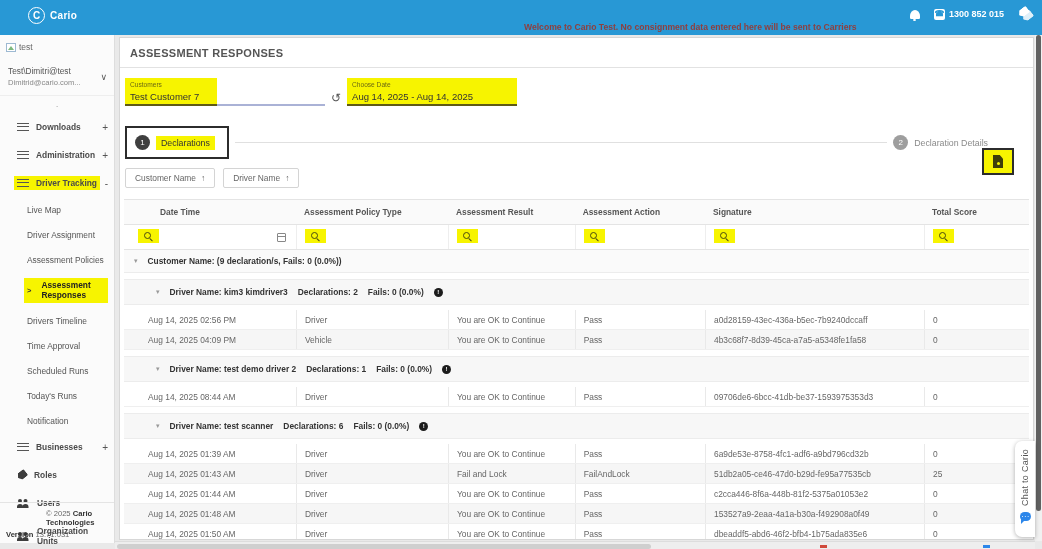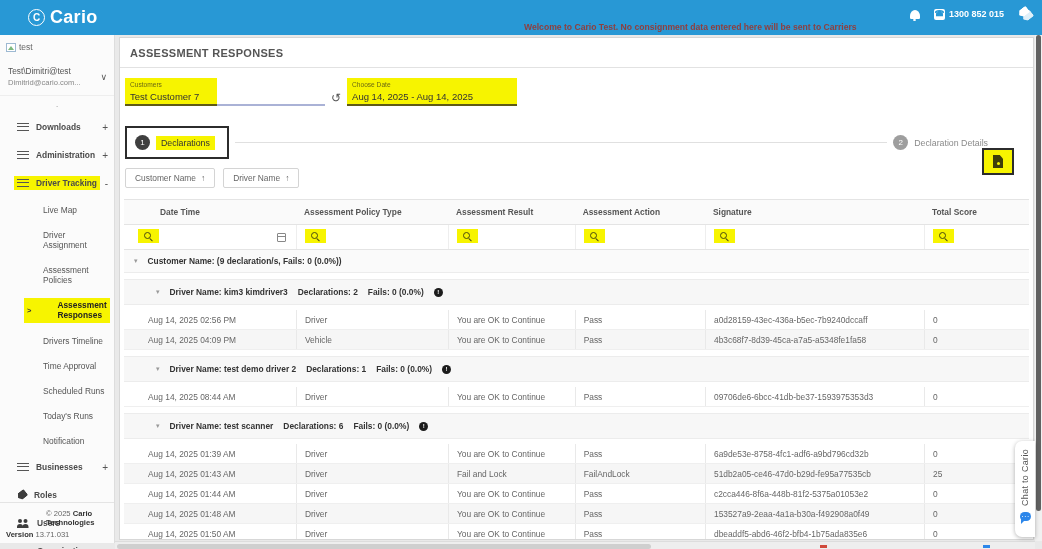--- a/index.html
+++ b/index.html
@@ -4,21 +4,21 @@
 <style>
   * { margin:0; padding:0; box-sizing:border-box; }
   html,body { width:1042px; height:549px; overflow:hidden; background:#e9e9e9;
     font-family:"Liberation Sans", sans-serif; }
 
   
   #topbar { position:absolute; left:0; top:0; width:1042px; height:35px; background:#2898d5; z-index:5; }
   .brand { position:absolute; left:28px; top:7px; display:flex; align-items:center; gap:5px; }
   .logo-circle { width:17px; height:17px; border:1.7px solid #fff; border-radius:50%;
     display:flex; align-items:center; justify-content:center; color:#fff; font-size:10px; font-weight:bold; }
-  .brand-name { color:#fff; font-size:18px; font-weight:bold; letter-spacing:.3px; }
+  .brand-name { color:#fff; font-size:10px; font-weight:bold; letter-spacing:.3px; }
   .welcome { position:absolute; left:524px; bottom:3px; color:#8d4040; font-size:8.6px; font-weight:bold; }
   .topbar-right { position:absolute; right:10px; top:8px; display:flex; align-items:center; gap:14px; }
   .bell { width:10px; height:9px; background:#fff; border-radius:50% 50% 12% 12% / 70% 70% 12% 12%; position:relative; }
   .bell::after { content:""; position:absolute; left:3.2px; bottom:-2.5px; width:3.2px; height:2.2px; background:#fff; border-radius:50%; }
   .phone-wrap { display:flex; align-items:center; gap:4px; color:#fff; font-size:9px; font-weight:bold; }
   .phone-box { width:11px; height:11px; background:#fff; border-radius:2px; color:#2898d5; font-size:8px;
     display:flex; align-items:center; justify-content:center; line-height:1; }
   .tags { position:relative; width:14px; height:12px; }
   .tag-shape { position:absolute; width:11px; height:8px; background:#fff; border-radius:2px;
     clip-path:polygon(0 50%, 30% 0, 100% 0, 100% 100%, 30% 100%); transform:rotate(-38deg); }
@@ -34,21 +34,21 @@
   .userblk { position:relative; padding:8px 14px 8px 8px; border-bottom:1px solid #eee; }
   .user-name { font-size:8.3px; color:#555; }
   .user-mail { font-size:7.6px; color:#888; margin-top:2px; }
   .user-chev { position:absolute; right:7px; top:14px; color:#555; font-size:9px; }
   .collapsed-dot { text-align:center; color:#999; font-size:8px; padding:6px 0 2px; }
   .sb-item { display:flex; align-items:center; padding:7px 6px 7px 14px; cursor:pointer; }
   .sb-inner { display:flex; align-items:center; gap:7px; padding:2px 3px; }
   .sb-inner.hl { background:#f7f400; }
   .sb-item.lvl1 .sb-label { font-size:8.4px; font-weight:bold; color:#4a4a4a; }
   .sb-item.lvl2 { padding:5.5px 6px 5.5px 24px; }
-  .sb-item.lvl2 .sb-label { font-size:8.4px; font-weight:normal; color:#555;margin-left:16px; }
+  .sb-item.lvl2 .sb-label { font-size:8.4px; font-weight:normal; color:#555; }
   .sb-item.lvl2 .sb-inner.hl .sb-label { font-weight:bold; color:#222; }
   .sb-badge { margin-left:auto; color:#555; font-size:10px; }
   .ham { width:12px; height:8px; border-top:1.6px solid #555; border-bottom:1.6px solid #555; position:relative; flex:none; }
   .ham::after { content:""; position:absolute; left:0; right:0; top:1.7px; height:1.6px; background:#555; }
   .tag-dark { width:10px; height:8px; background:#3d3d3d; border-radius:2px; flex:none;
     clip-path:polygon(0 50%, 30% 0, 100% 0, 100% 100%, 30% 100%); transform:rotate(-38deg); }
   .people { position:relative; width:13px; height:9px; flex:none; }
   .people::before { content:""; position:absolute; left:1px; top:0; width:4.2px; height:4.2px; border-radius:50%;
     background:#3d3d3d; box-shadow:5.5px 0 0 #3d3d3d; }
   .people::after { content:""; position:absolute; left:0; bottom:0; width:6px; height:3.5px;

